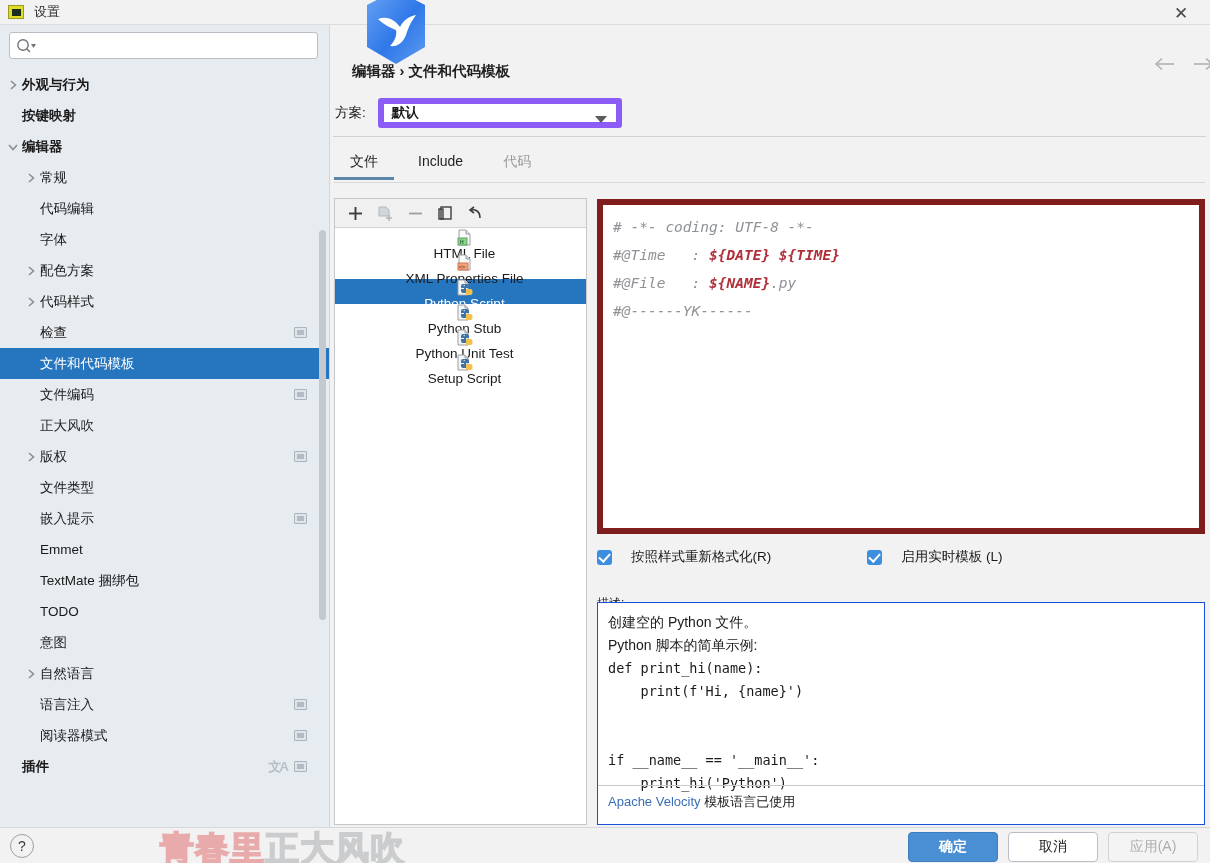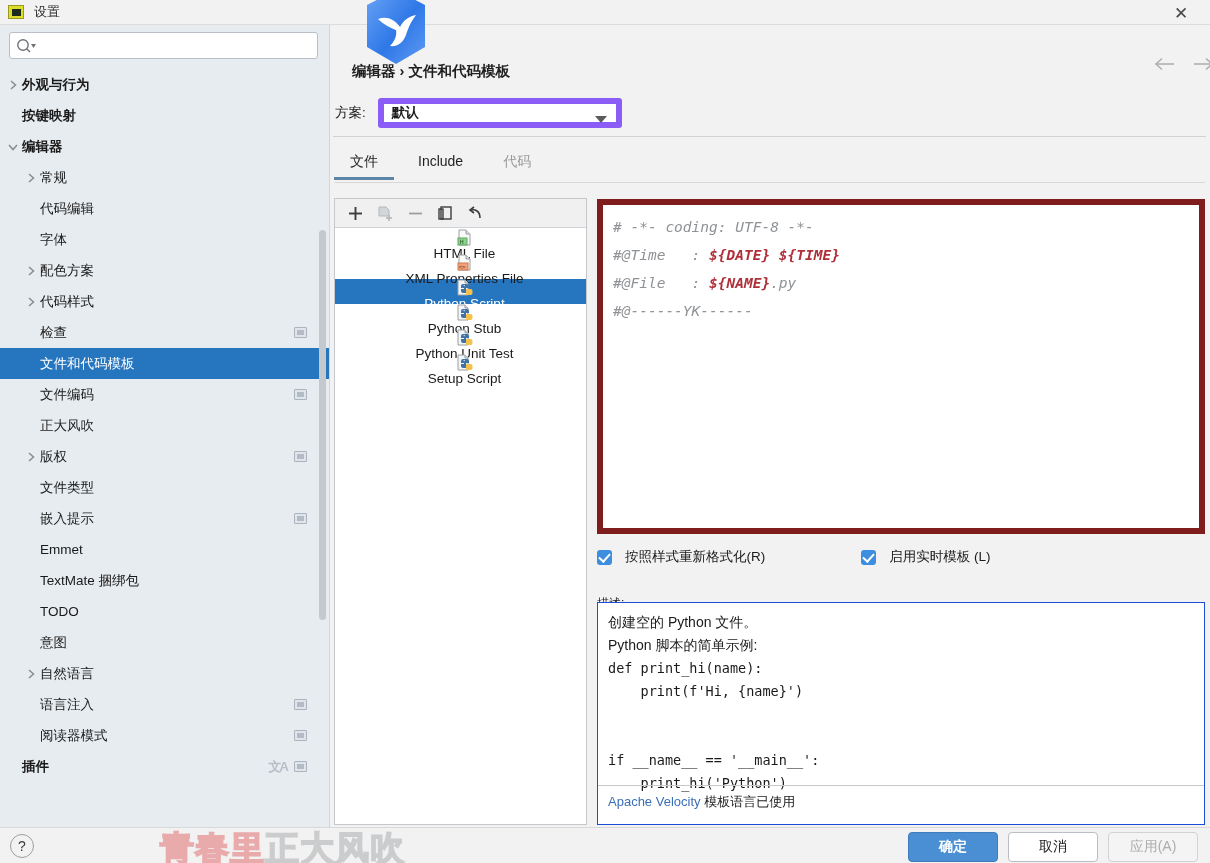--- a/index.html
+++ b/index.html
@@ -188,21 +188,21 @@
     color: #8f9296; line-height: 28px; white-space: pre;
   }
   .code-line .var { color: #b0303a; font-weight: bold; font-style: italic; }
   .code-line .plain { color: #8f9296; }
 
   
   .checks {
     position: absolute; left: 266px; top: 523px;
     display: flex; align-items: center; gap: 0px;
   }
-  .cbrow { display: flex; align-items: center; gap: 13px; cursor: pointer; justify-content: center; }
+  .cbrow { display: flex; align-items: center; gap: 19px; cursor: pointer; justify-content: center; }
   .cbrow.second { margin-left: 96px; }
   .cb {
     width: 15px; height: 15px; border-radius: 3px;
     background: #3e8ee0; position: relative; flex: 0 0 15px;
   }
   .cb:after {
     content: ""; position: absolute; left: 4px; top: 1px;
     width: 5px; height: 9px; border: solid #fff;
     border-width: 0 2px 2px 0; transform: rotate(42deg);
   }

